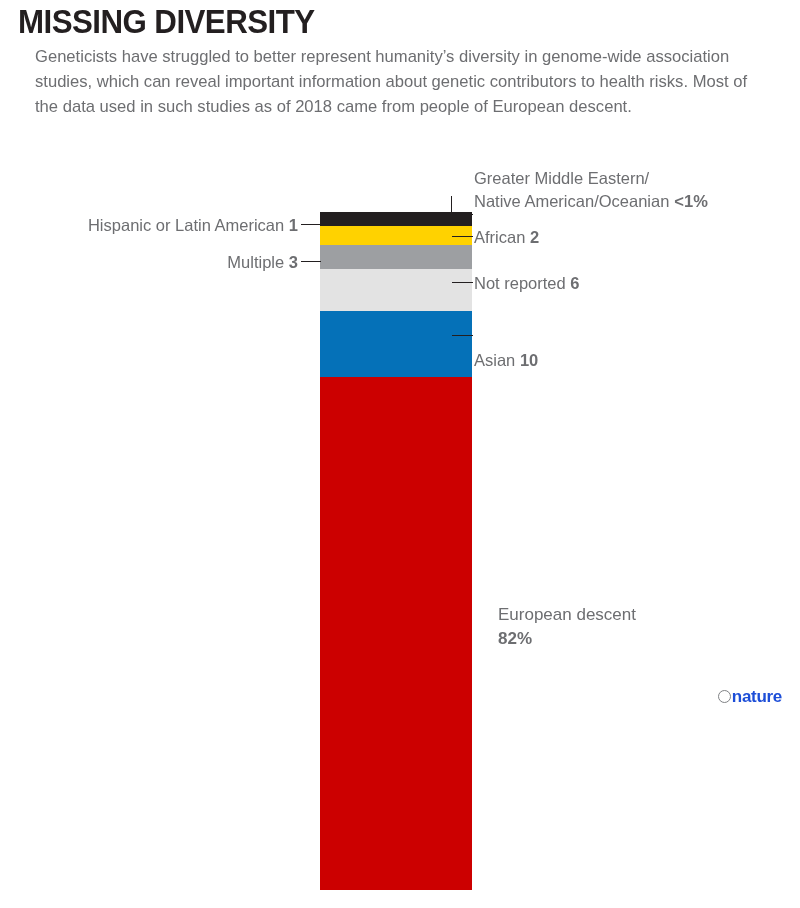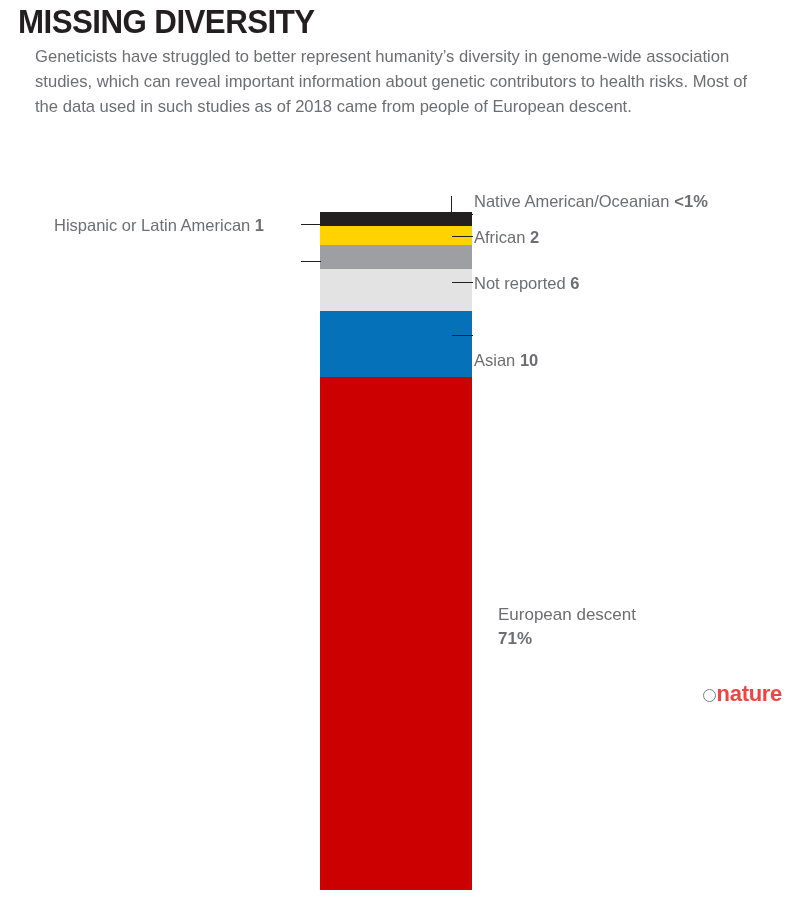--- a/index.html
+++ b/index.html
@@ -65,21 +65,21 @@
     position: absolute;
     font-size: 16.5px;
     color: #6d6e71;
     white-space: nowrap;
   }
   .lbl b {
     font-weight: bold;
     color: #6d6e71;
   }
   .lbl-right {
-    text-align: center;
+    text-align: right;
   }
   .line {
     position: absolute;
     background: #231f20;
   }
   .line-h { height: 1.4px; }
   .line-v { width: 1.4px; }
 
   .inbar-label {
     position: absolute;
@@ -102,23 +102,23 @@
     font-size: 12.6px;
     line-height: 17px;
     font-weight: bold;
     color: #6d6e71;
   }
 
   .brand {
     position: absolute;
     right: 18px;
     bottom: 8px;
-    font-size: 22px;
+    font-size: 17px;
     font-weight: bold;
-    color: #ef4444;
+    color: #1d4ed8;
     letter-spacing: -0.3px;
   }
   .brand .mark {
     display: inline-block;
     width: 11px;
     height: 11px;
     border: 1.6px solid #808285;
     border-radius: 50%;
     margin-right: 1px;
     position: relative;
@@ -137,55 +137,59 @@
     <div class="seg" style="height:5px;background:#231f20;"></div>
     <div class="seg" style="height:9px;background:#231f20;"></div>
     <div class="seg" style="height:19px;background:#ffd200;"></div>
     <div class="seg" style="height:24px;background:#9d9fa2;"></div>
     <div class="seg" style="height:42px;background:#e3e3e3;"></div>
     <div class="seg" style="height:66px;background:#0571b8;"></div>
     <div class="seg" style="height:513px;background:#cc0000;"></div>
   </div>
 
   <div class="lbl" style="left:474px; top:167px; line-height:23px;">
-    <br>
+    <span>Greater Middle Eastern/</span><br>
     <span>Native American/Oceanian</span><b style="margin-left:5px;">&lt;1%</b>
   </div>
   <div class="line line-v" style="left:451px; top:196px; height:19px;"></div>
   <div class="line line-h" style="left:451px; top:214px; width:22px;"></div>
 
   <div class="lbl lbl-right" style="left:20px; top:216px; width:278px;">
     <span>Hispanic or Latin American</span>
     <b>1</b>
   </div>
   <div class="line line-h" style="left:301px; top:224px; width:20px;"></div>
 
   <div class="lbl" style="left:474px; top:228px;">
     <span>African</span>
     <b>2</b>
   </div>
   <div class="line line-h" style="left:452px; top:236px; width:21px;"></div>
 
+  <div class="lbl lbl-right" style="left:20px; top:253px; width:278px;">
+    <span>Multiple</span>
+    <b>3</b>
+  </div>
   <div class="line line-h" style="left:301px; top:261px; width:20px;"></div>
 
   <div class="lbl" style="left:474px; top:274px;">
     <span>Not  reported</span>
     <b>6</b>
   </div>
   <div class="line line-h" style="left:452px; top:282px; width:21px;"></div>
 
   <div class="lbl" style="left:474px; top:327px;margin-top:24px;">
     <span>Asian</span>
     <b>10</b>
   </div>
   <div class="line line-h" style="left:452px; top:335px; width:21px;"></div>
 
   <div class="inbar-label">
     <span>European descent</span>
-    <span class="pct">71%</span>
+    <span class="pct">82%</span>
   </div>
 
 
   <div class="brand">
     <span class="mark"></span><span>nature</span>
   </div>
 
 </div>
 
 </body></html>

